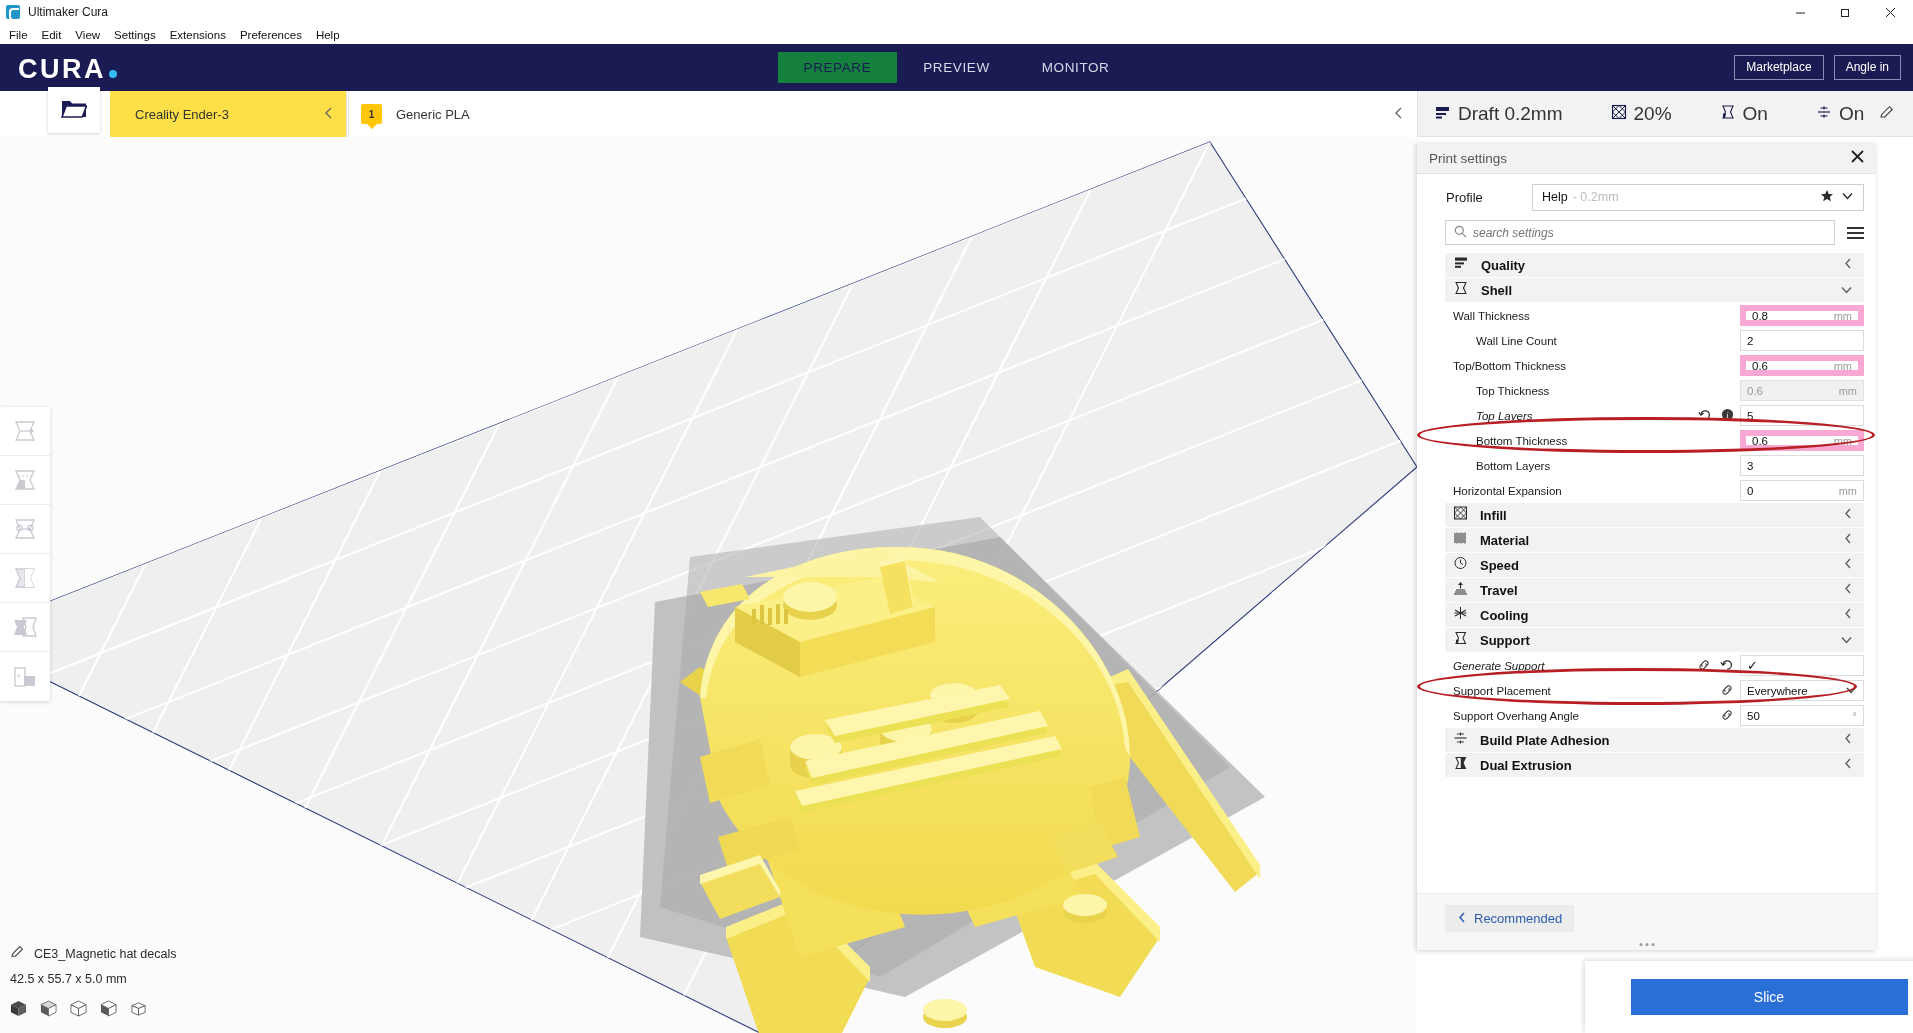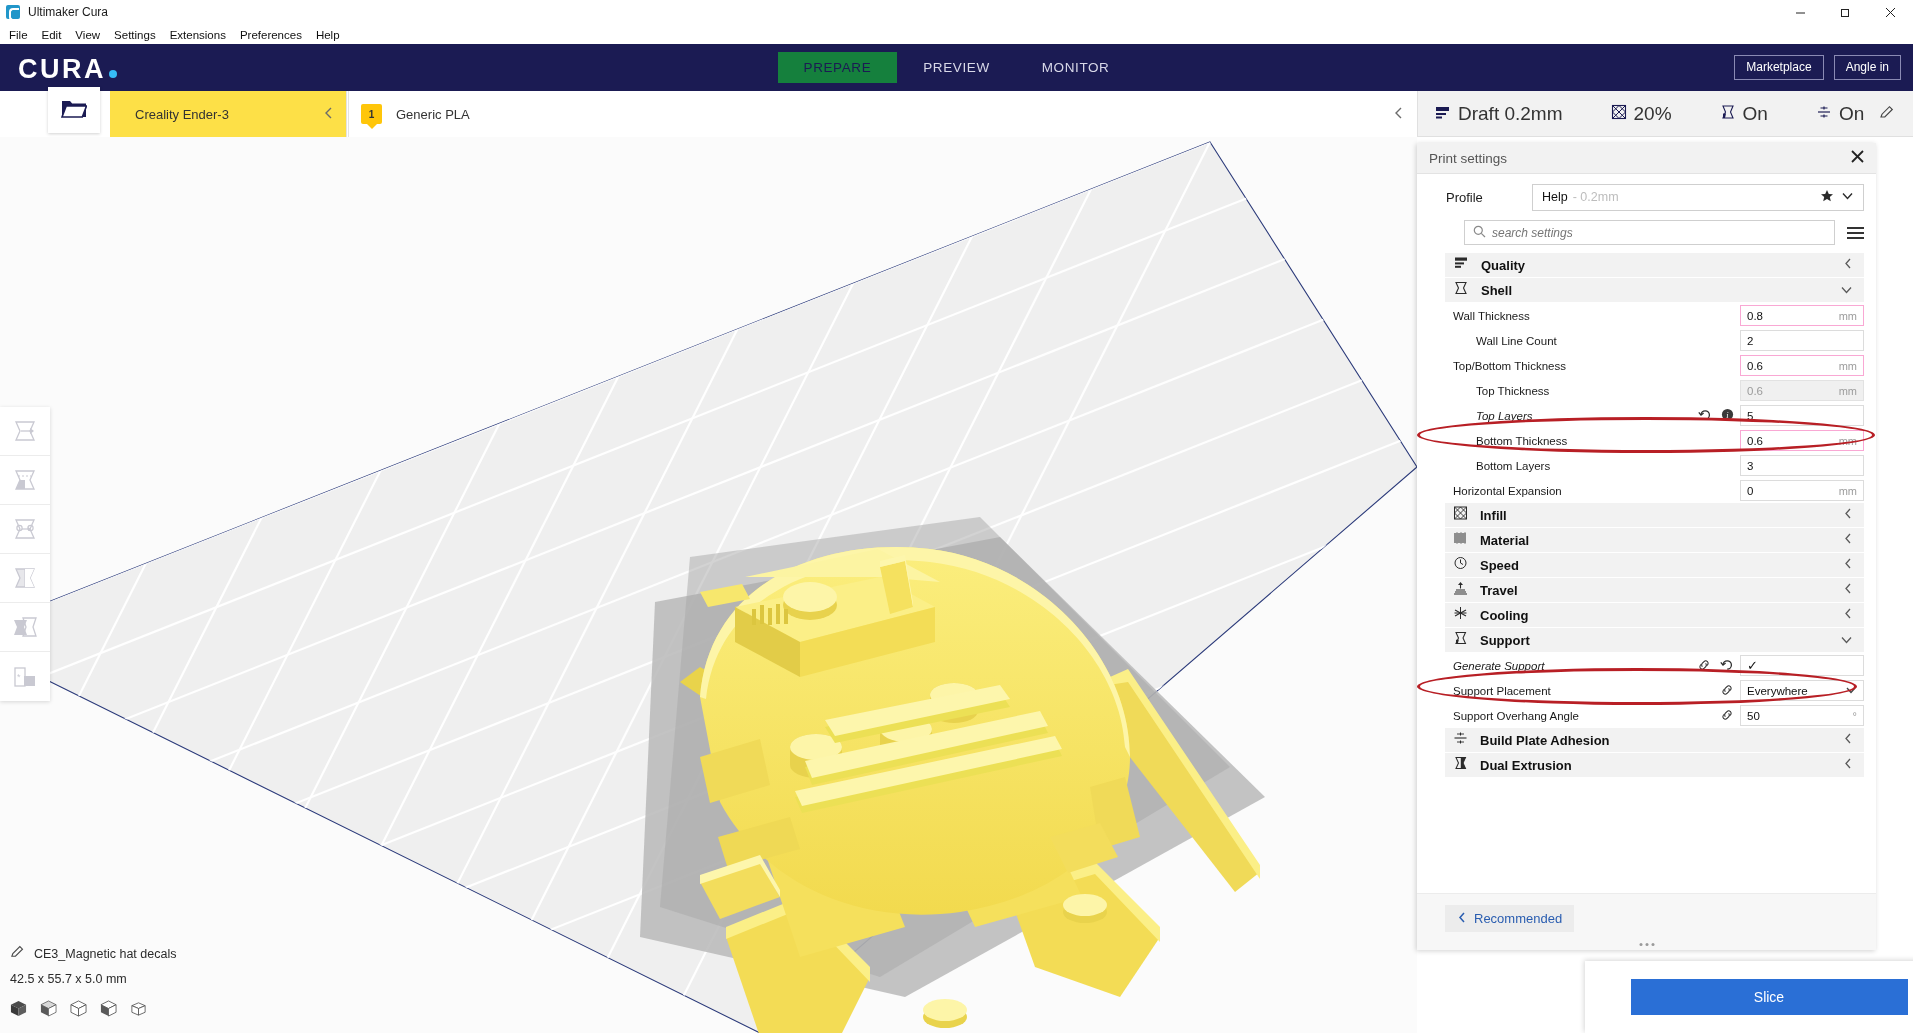--- a/index.html
+++ b/index.html
@@ -162,21 +162,21 @@
   .profile-box {
     flex: 1; height: 27px; border: 1px solid #cfcfcf; background: #fff;
     display: flex; align-items: center; padding: 0 9px; font-size: 12.5px; color: #111;
   }
   .profile-sub { color: #bdbdbd; margin-left: 5px; }
   .profile-icons { margin-left: auto; display: flex; align-items: center; gap: 7px; color: #222; }
 
   .search-row { display: flex; align-items: center; padding: 0 12px 8px 28px; gap: 12px; }
   .search-box {
     flex: 1; height: 25px; border: 1px solid #cfcfcf; background: #fff;
-    display: flex; align-items: center; padding: 0 8px; gap: 6px; margin-left: 19px;
+    display: flex; align-items: center; padding: 0 8px; gap: 6px;
   }
   .search-box input {
     border: none; outline: none; font-size: 12px; font-style: italic;
     color: #9a9a9a; width: 100%; font-family: "Liberation Sans", sans-serif;
     background: transparent;
   }
   .hamburger { display: flex; flex-direction: column; gap: 3px; width: 17px; }
   .hamburger span { height: 2px; background: #333; display: block; }
 
   
@@ -192,21 +192,21 @@
     height: 25px; display: flex; align-items: center; padding-left: 8px;
   }
   .set-label { font-size: 11.5px; color: #1a1a1a; }
   .set-label.indent1 { padding-left: 23px; }
   .set-label.italic { font-style: italic; }
   .row-icons { margin-left: auto; display: flex; align-items: center; gap: 9px; padding-right: 6px; }
   .set-field {
     width: 124px; height: 21px; border: 1px solid #dcdcdc; background: #fff;
     display: flex; align-items: center; padding: 0 6px; font-size: 11.5px; color: #111;
   }
-  .set-field.focused { border: 1px solid #f9a8d4; align-items: center; }
+  .set-field.focused { border: 6px solid #f9a8d4; align-items: center; }
   .set-field.readonly { background: #f0f0f0; color: #9b9b9b; border-color: #e2e2e2;}
   .set-unit { margin-left: auto; font-size: 11px; color: #9c9c9c; }
   .set-field .sel-chev { margin-left: auto; color: #444; font-size: 12px; }
   .check-field {
     width: 124px; height: 21px; border: 1px solid #dcdcdc; background: #fff;
     display: flex; align-items: center; padding: 0 6px;
   }
   .check-mark { color: #111; font-size: 13px; line-height: 1; }
 
   

